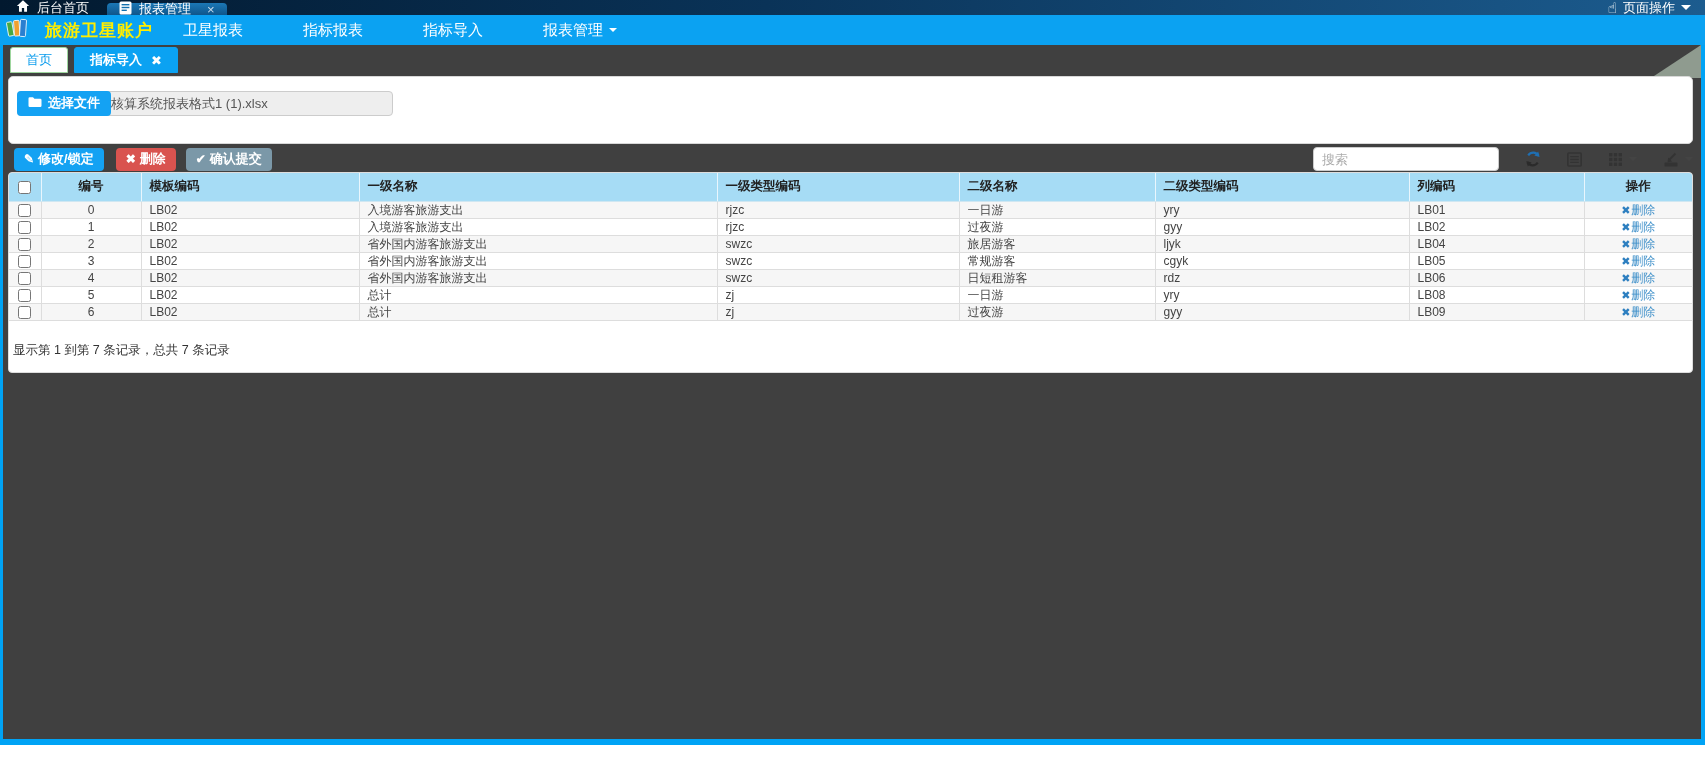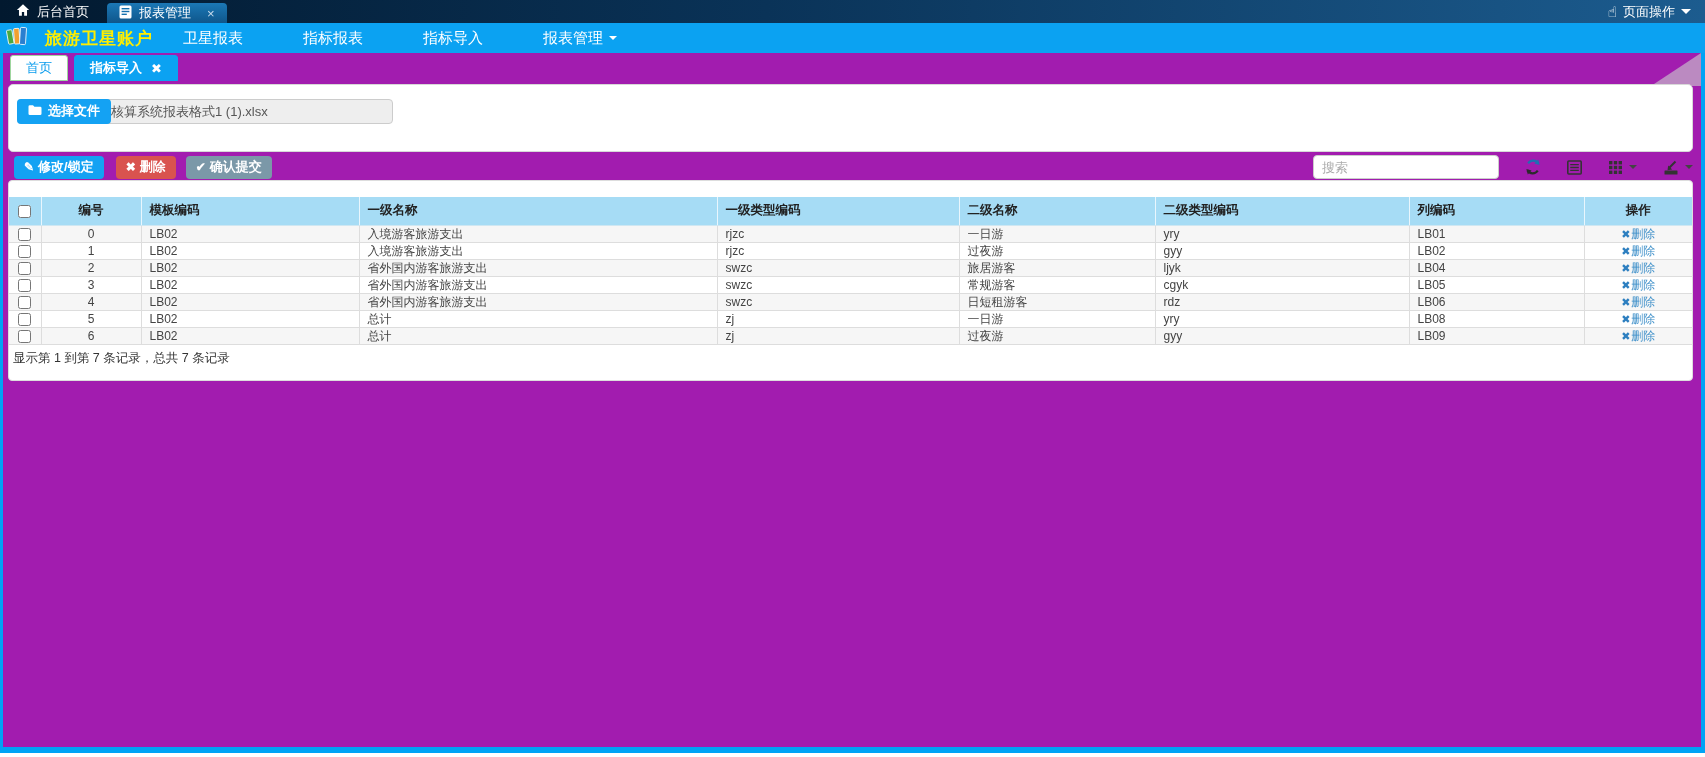--- a/index.html
+++ b/index.html
@@ -1,41 +1,41 @@
 <!DOCTYPE html>
 <html><head>
 <meta charset="utf-8">
 <style>
   * { box-sizing: border-box; margin: 0; padding: 0; }
   html,body { width:1705px; height:757px; overflow:hidden; background:#fff;
     font-family:"Liberation Sans","DejaVu Sans",sans-serif; }
 
   
-  .topbar { height:23px; width:100%; display:flex; align-items:stretch;
+  .topbar { height:15px; width:100%; display:flex; align-items:stretch;
     background:linear-gradient(90deg,#02192f 0%,#0a3358 45%,#1c5c8f 100%);
     color:#fff; font-size:13px; }
   .home-area { display:flex; align-items:center; gap:7px; padding:0 18px 0 16px; cursor:pointer; }
   .top-tab { display:flex; align-items:center; gap:7px; margin-top:3px; padding:0 12px;
     background:linear-gradient(180deg,#1b78b6 0%,#0f568b 100%);
     border-radius:4px 4px 0 0; cursor:pointer; }
   .top-tab .close-x { color:#c9dcec; font-size:13px; margin-left:9px; }
   .page-actions { margin-left:auto; display:flex; align-items:center; gap:6px; padding-right:14px; cursor:pointer; }
   .hand-glyph { font-size:15px; line-height:1; }
   .caret-down-white { width:0; height:0; border:5px solid transparent; border-top-color:#fff; margin-top:5px; }
 
   
   .navbar { height:30px; width:100%; background:#0ba2f2; display:flex; align-items:center; color:#fff; }
   .brand { display:flex; align-items:center; gap:17px; margin-left:6px; }
   .brand-text { color:#ffee00; font-weight:bold; font-size:17px; letter-spacing:1px; }
   .nav-items { display:flex; gap:60px; margin-left:30px; font-size:15px; }
   .nav-item { display:flex; align-items:center; gap:6px; cursor:pointer; }
   .nav-item .caret { width:0;height:0;border:4px solid transparent;border-top-color:#fff;margin-top:4px; }
 
   
-  .content { position:relative; height:700px; width:100%; background:#a21caf;
+  .content { position:relative; height:700px; width:100%; background:#404040;
     border-left:3px solid #00a3f5; border-right:4px solid #00a3f5; border-bottom:6px solid #00a3f5; }
   .corner-deco { position:absolute; top:0; right:0; z-index:0; }
 
   
   .tabbar { position:relative; z-index:1; display:flex; align-items:flex-end; gap:6px; padding:2px 0 0 7px; height:28px; }
   .tab { height:26px; padding:0 15px; display:flex; align-items:center; font-size:13px;
     border-radius:3px 3px 0 0; cursor:pointer; }
   .tab-home { background:#fff; border:1px solid #9ed69e; color:#0b9ced; }
   .tab-active { background:#0ba2f2; border:1px solid #0ba2f2; color:#fff; font-weight:bold; gap:9px; }
   .tab-close { font-size:13px; }
@@ -65,21 +65,21 @@
   .toolbar-right { margin-left:auto; display:flex; align-items:center; }
   .search-input { width:186px; height:24px; border:1px solid #ccc; border-radius:4px;
     padding:0 8px; font-size:13px; color:#333; outline:none; }
   .search-input::placeholder { color:#aaa; }
   .tool-icon { margin-left:26px; display:flex; align-items:center; cursor:pointer; }
   .tool-icon .caret { width:0;height:0;border:4px solid transparent;border-top-color:#444;margin:4px 0 0 6px; }
 
   
   .table-panel { position:relative; margin:1px 8px 0 5px; height:201px;
     border:1px solid #ddd; border-radius:4px; overflow:hidden; background:#fff; }
-  table { width:100%; border-collapse:collapse; table-layout:fixed;margin-top:16px; }
+  table { width:100%; border-collapse:collapse; table-layout:fixed; }
   th { background:#a6dcf5; height:28px; font-size:12.5px; color:#222; font-weight:bold;
     text-align:left; padding:0 8px; border-left:1px solid rgba(255,255,255,.75); border-bottom:1px solid #cfe7f2; }
   th:first-child { border-left:none; }
   td { height:17px; line-height:16px; font-size:12px; color:#444; padding:0 8px;
     border:1px solid #ddd; border-top:none; white-space:nowrap; overflow:hidden; }
   td:first-child { border-left:none; }
   td:last-child, th:last-child { border-right:none; }
   .center { text-align:center; padding:0; }
   tr.striped td { background:#f6f6f6; }
   td input[type=checkbox], th input[type=checkbox] { width:13px; height:13px; margin:0; vertical-align:middle; }

